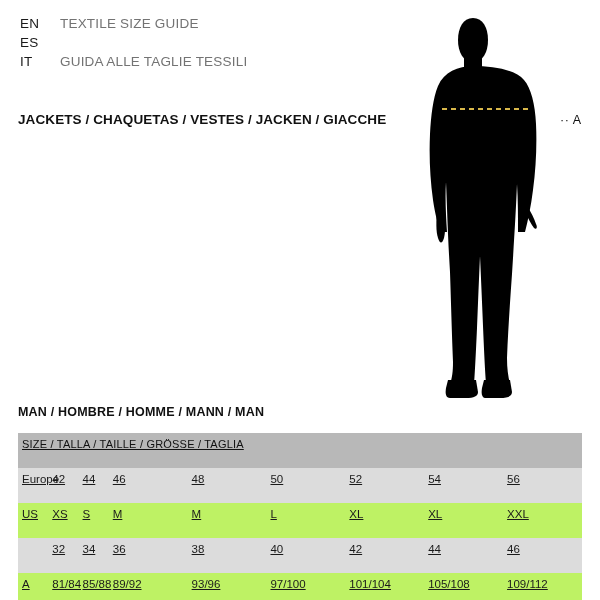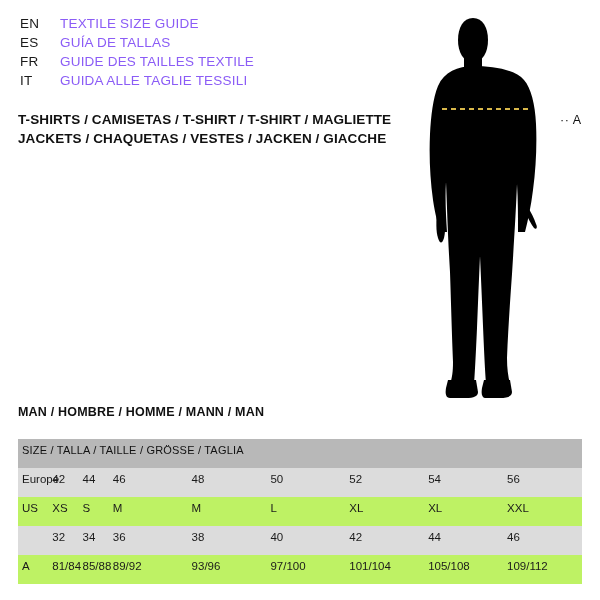--- a/index.html
+++ b/index.html
@@ -34,21 +34,21 @@
     height: 19px;
     font-size: 13.5px;
     letter-spacing: 0.2px;
   }
   .lang-code {
     width: 40px;
     flex: 0 0 40px;
     color: #1a1a1a;
   }
   .lang-text {
-    color: #8b5cf6;
+    color: #737373;
     white-space: nowrap;
   }
 
   
   .category-block {
     position: absolute;
     left: 18px;
     top: 110px;
     width: 400px;
   }
@@ -85,35 +85,36 @@
   .table-section {
     position: absolute;
     left: 18px;
     top: 405px;
     width: 564px;
   }
   .table-title {
     font-size: 12.5px;
     font-weight: bold;
     letter-spacing: 0.2px;
-    margin-bottom: 20px;
+    margin-bottom: 14px;
     white-space: nowrap;
     color: #111111;
   }
   table.size-table {
     border-collapse: collapse;
     width: 564px;
     font-size: 11.5px;
     table-layout: fixed;
   }
   table.size-table td {
-    padding: 2px 0 10px 4px;
+    padding: 2px 0 16px 4px;
     height: 17px;
     vertical-align: middle;
     white-space: nowrap;
+    text-decoration: underline;
   }
   .row-header td {
     background: #b8b8b8;
     font-size: 11px;
     letter-spacing: 0.2px;
     color: #111;
   }
   .row-shade td {
     background: #dcdcdc;
   }
@@ -139,34 +140,28 @@
 
 <div class="page">
 
   <div class="lang-block">
     <div class="lang-row">
       <span class="lang-code">EN</span>
       <span class="lang-text">TEXTILE SIZE GUIDE</span>
     </div>
     <div class="lang-row">
       <span class="lang-code">ES</span>
-      <span class="lang-text">GUÍA DE TALLAS</span>
-    </div>
-    <div class="lang-row">
-      <span class="lang-code">FR</span>
-      <span class="lang-text">GUIDE DES TAILLES TEXTILE</span>
     </div>
     <div class="lang-row">
       <span class="lang-code">IT</span>
       <span class="lang-text">GUIDA ALLE TAGLIE TESSILI</span>
     </div>
   </div>
 
   <div class="category-block">
-    <div class="category-line">T-SHIRTS / CAMISETAS / T-SHIRT / T-SHIRT / MAGLIETTE</div>
     <div class="category-line">JACKETS / CHAQUETAS / VESTES / JACKEN / GIACCHE</div>
   </div>
 
   <div class="figure-wrap">
     <svg class="figure-svg" width="200" height="390" viewBox="0 0 200 390">
 
       <path d="M73 8 C63 8 58 18 58 30 C58 42 63 52 73 52 C83 52 88 42 88 30 C88 18 83 8 73 8 Z" fill="#000000"></path>
 
       <rect x="64" y="48" width="18" height="12" fill="#000000"></rect>
 

